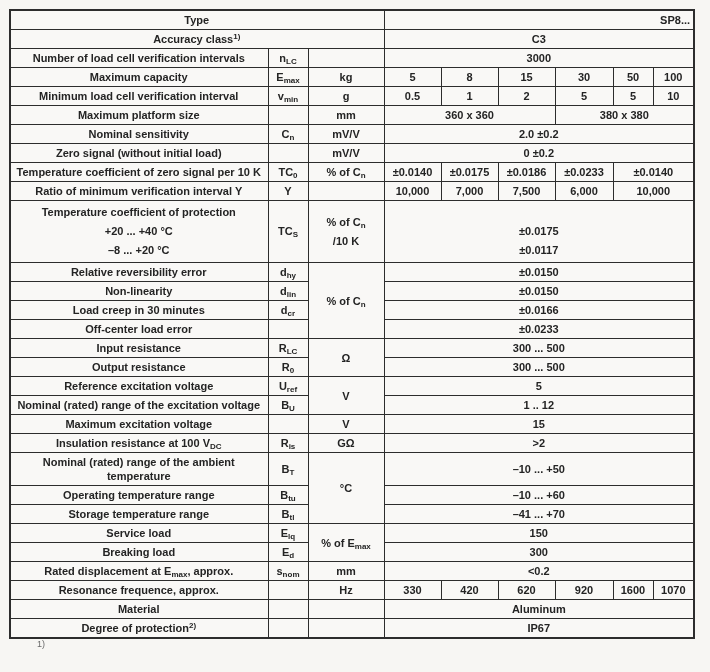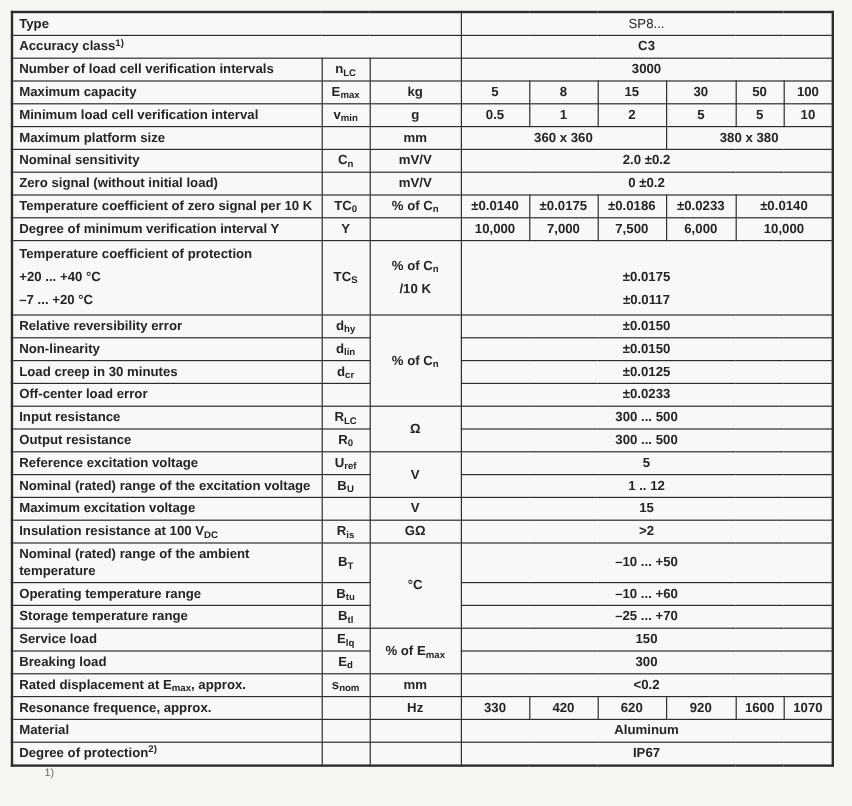--- a/index.html
+++ b/index.html
@@ -27,28 +27,28 @@
     border:1px solid #2d2d2d;
     font-size:11px;
     line-height:14px;
     padding:2px 3px;
     text-align:center;
     vertical-align:middle;
     overflow:hidden;
     word-wrap:break-word;
   }
   td.label {
-    text-align:left;
+    text-align:center;
     font-weight:bold;
     padding-left:5px;
     padding-right:6px;
   }
   td.sym, td.unit { font-weight:bold; }
   td.val { font-weight:bold; }
-  td.val.bold { font-weight:normal; }
+  td.val.bold { font-weight:bold;text-align:right; }
   sub { font-size:8px; vertical-align:-2px; line-height:0; }
   sup { font-size:8px; vertical-align:4px; line-height:0; }
   tr.tall td { line-height:19px; }
   .ln { display:block; }
   .ln.plain { font-weight:bold; }
   .footnote {
     font-size:9px;
     color:#6a6a6a;
     margin:1px 0 0 28px;
     line-height:9px;
@@ -130,34 +130,34 @@
           <td class="label">Temperature coefficient of zero signal per 10 K</td>
           <td class="sym">TC<sub>0</sub></td>
           <td class="unit">% of C<sub>n</sub></td>
           <td class="val">±0.0140</td>
           <td class="val">±0.0175</td>
           <td class="val">±0.0186</td>
           <td class="val">±0.0233</td>
           <td class="val" colspan="2">±0.0140</td>
         </tr>
         <tr>
-          <td class="label">Degree of minimum verification interval Y</td>
+          <td class="label">Ratio of minimum verification interval Y</td>
           <td class="sym">Y</td>
           <td class="unit"></td>
           <td class="val">10,000</td>
           <td class="val">7,000</td>
           <td class="val">7,500</td>
           <td class="val">6,000</td>
           <td class="val" colspan="2">10,000</td>
         </tr>
         <tr class="tall">
           <td class="label">
             <span class="ln">Temperature coefficient of protection</span>
             <span class="ln plain">+20 ... +40 °C</span>
-            <span class="ln plain">–7 ... +20 °C</span>
+            <span class="ln plain">–8 ... +20 °C</span>
           </td>
           <td class="sym">TC<sub>S</sub></td>
           <td class="unit">
             <span class="ln">% of C<sub>n</sub></span>
             <span class="ln">/10 K</span>
           </td>
           <td class="val" colspan="6" style="vertical-align: bottom;">
             <span class="ln">±0.0175</span>
             <span class="ln">±0.0117</span>
           </td>
@@ -169,21 +169,21 @@
           <td class="val" colspan="6">±0.0150</td>
         </tr>
         <tr>
           <td class="label">Non-linearity</td>
           <td class="sym">d<sub>lin</sub></td>
           <td class="val" colspan="6">±0.0150</td>
         </tr>
         <tr>
           <td class="label">Load creep in 30 minutes</td>
           <td class="sym">d<sub>cr</sub></td>
-          <td class="val" colspan="6">±0.0125</td>
+          <td class="val" colspan="6">±0.0166</td>
         </tr>
         <tr>
           <td class="label">Off-center load error</td>
           <td class="sym"></td>
           <td class="val" colspan="6">±0.0233</td>
         </tr>
         <tr>
           <td class="label">Input resistance</td>
           <td class="sym">R<sub>LC</sub></td>
           <td class="unit" rowspan="2">Ω</td>
@@ -224,21 +224,21 @@
           <td class="val" colspan="6">–10 ... +50</td>
         </tr>
         <tr>
           <td class="label">Operating temperature range</td>
           <td class="sym">B<sub>tu</sub></td>
           <td class="val" colspan="6">–10 ... +60</td>
         </tr>
         <tr>
           <td class="label">Storage temperature range</td>
           <td class="sym">B<sub>tl</sub></td>
-          <td class="val" colspan="6">–25 ... +70</td>
+          <td class="val" colspan="6">–41 ... +70</td>
         </tr>
         <tr>
           <td class="label">Service load</td>
           <td class="sym">E<sub>lq</sub></td>
           <td class="unit" rowspan="2">% of E<sub>max</sub></td>
           <td class="val" colspan="6">150</td>
         </tr>
         <tr>
           <td class="label">Breaking load</td>
           <td class="sym">E<sub>d</sub></td>

